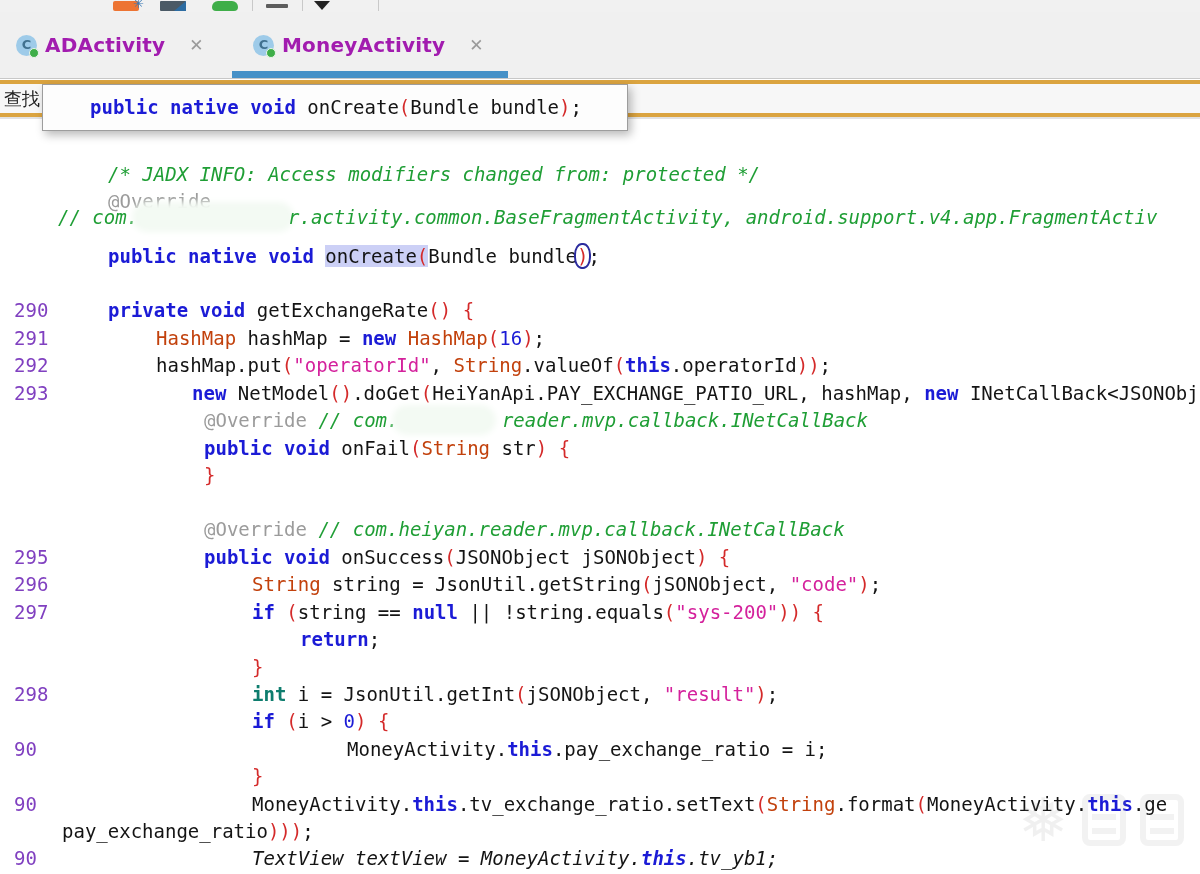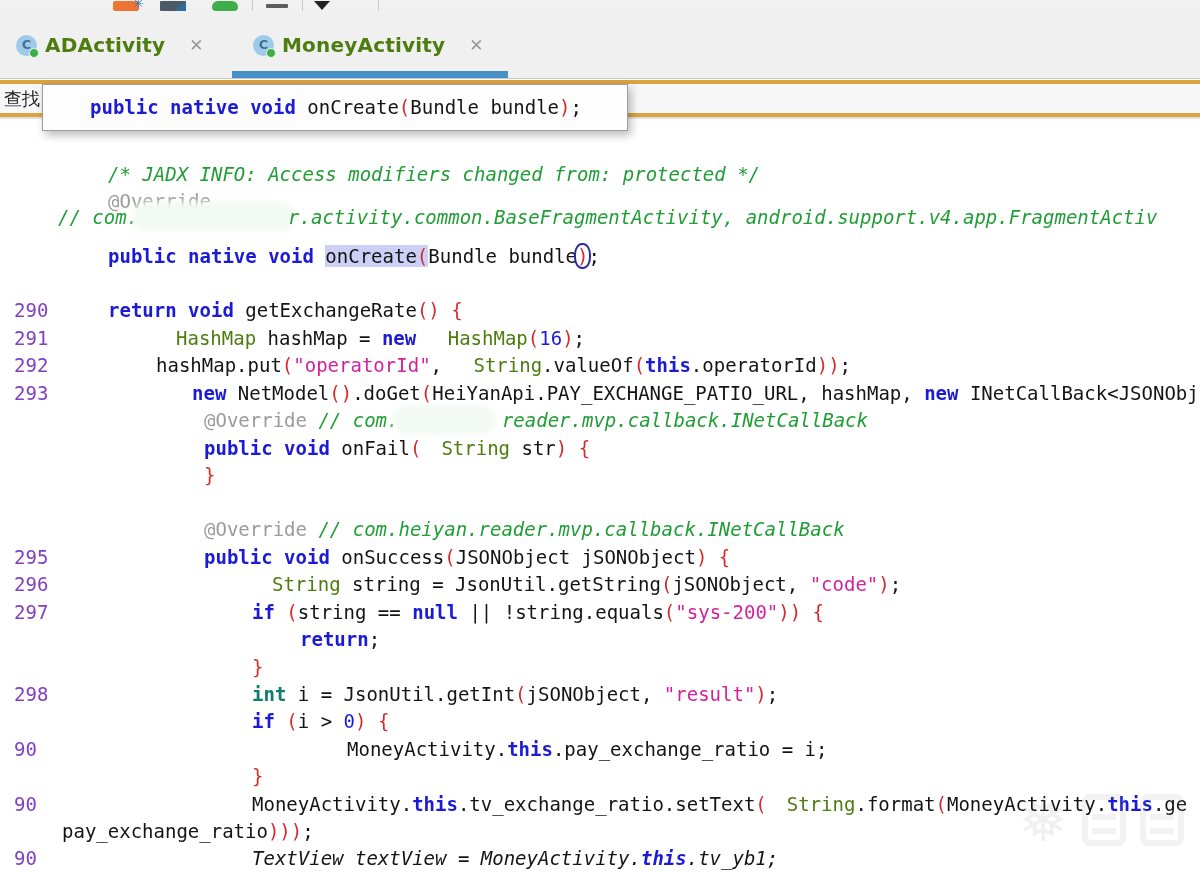--- a/index.html
+++ b/index.html
@@ -27,21 +27,21 @@
             background:#f0f0f0; border-bottom:1px solid #c8c8c8; }
   .tab { position:absolute; top:10px; height:46px; display:flex; align-items:center; }
   #tab-ad { left:16px; }
   #tab-money { left:253px; }
   .class-ico { position:relative; width:21px; height:21px; border-radius:50%;
        background:#9ecbe9; margin-right:8px; }
   .class-ico .c { position:absolute; left:0; top:0; width:100%; height:100%;
        font-size:13px; font-weight:bold; color:#41718f; text-align:center; line-height:20px; }
   .class-ico .dot { position:absolute; right:-2px; bottom:-2px; width:10px; height:10px;
        border-radius:50%; background:#3fae49; border:1px solid #eaf6ea; }
-  .tab-label { font-size:20px; font-weight:bold; color:#4d7c0f; letter-spacing:0.2px; }
+  .tab-label { font-size:20px; font-weight:bold; color:#a21caf; letter-spacing:0.2px; }
   .tab-close { margin-left:24px; color:#9b9b9b; font-size:17px; cursor:pointer; }
   #active-underline { position:absolute; left:232px; bottom:0; width:276px; height:7px;
        background:#4590c7; }
 
   
   #findbar { position:absolute; left:0; top:80px; width:1200px; height:37px;
        background:#f7f7f7; border-top:4px solid #dba440; border-bottom:4px solid #dba440;
        box-shadow:0 2px 0 #e2e2e2; }
   #find-label { position:absolute; left:4px; top:3px; font-size:18px; color:#222; }
 
@@ -54,21 +54,21 @@
   
   #code { position:absolute; left:0; top:132px; width:996px; height:742px;
        background:#fff; font-size:19px; }
   .code-row { position:absolute; white-space:pre; line-height:26px; }
   .line-num { position:absolute; width:40px; text-align:left; left:14px;
        color:#8040c0; line-height:26px; }
 
   
   .sg-kw    { color:#1b1bd6; font-weight:bold; }
   .sg-plain { color:#141414; }
-  .sg-cls   { color:#4d7c0f;margin-left:20px; }
+  .sg-cls   { color:#c2410c; }
   .sg-str   { color:#d4219c; }
   .sg-num   { color:#1b1bd6; }
   .sg-br    { color:#d42a2a; }
   .sg-cmt   { color:#1f9e35; font-style:italic; }
   .sg-gray  { color:#9b9b9b; }
   .sg-int   { color:#0e7d6e; font-weight:bold; }
   .sg-hl    { background:#ccd0f6; }
   .sg-phl   { color:#d42a2a; border:2px solid #2b2b9e; border-radius:45%;
               display:inline-block; margin:-2px -3px; padding:0 1px; line-height:22px; }
   .sg-blur  { display:inline-block; height:18px; border-radius:10px;
@@ -129,21 +129,21 @@
 <div id="popup">
   <div id="popup-line" class="mono"><span class="sg-kw">public native void </span><span class="sg-plain">onCreate</span><span class="sg-br">(</span><span class="sg-plain">Bundle bundle</span><span class="sg-br">)</span><span class="sg-plain">;</span></div>
 </div>
 
 <div id="code" class="mono">
     <div class="code-row" style="top: 29px; left: 108px;"><span class="sg-cmt">/* JADX INFO: Access modifiers changed from: protected */</span></div>
     <div class="code-row" style="top: 56px; left: 108px;"><span class="sg-gray">@Override</span></div>
     <div class="code-row" style="top: 72px; left: 58px; text-align: right;"><span class="sg-cmt">// com.</span><span class="sg-blur" style="width: 150px;"></span><span class="sg-cmt">r.activity.common.BaseFragmentActivity, android.support.v4.app.FragmentActiv</span></div>
     <div class="code-row" style="top: 111px; left: 108px;"><span class="sg-kw">public native void </span><span class="sg-hl sg-plain">onCreate</span><span class="sg-hl sg-br">(</span><span class="sg-plain">Bundle bundle</span><span class="sg-phl">)</span><span class="sg-plain">;</span></div>
     <div class="line-num mono" style="top: 165px;">290</div>
-    <div class="code-row" style="top: 165px; left: 108px;"><span class="sg-kw">return void </span><span class="sg-plain">getExchangeRate</span><span class="sg-br">()</span><span class="sg-plain"> </span><span class="sg-br">{</span></div>
+    <div class="code-row" style="top: 165px; left: 108px;"><span class="sg-kw">private void </span><span class="sg-plain">getExchangeRate</span><span class="sg-br">()</span><span class="sg-plain"> </span><span class="sg-br">{</span></div>
     <div class="line-num mono" style="top: 193px;">291</div>
     <div class="code-row" style="top: 193px; left: 156px;"><span class="sg-cls">HashMap</span><span class="sg-plain"> hashMap = </span><span class="sg-kw">new</span><span class="sg-plain"> </span><span class="sg-cls">HashMap</span><span class="sg-br">(</span><span class="sg-num">16</span><span class="sg-br">)</span><span class="sg-plain">;</span></div>
     <div class="line-num mono" style="top: 220px;">292</div>
     <div class="code-row" style="top: 220px; left: 156px;"><span class="sg-plain">hashMap.put</span><span class="sg-br">(</span><span class="sg-str">"operatorId"</span><span class="sg-plain">, </span><span class="sg-cls">String</span><span class="sg-plain">.valueOf</span><span class="sg-br">(</span><span class="sg-kw">this</span><span class="sg-plain">.operatorId</span><span class="sg-br">))</span><span class="sg-plain">;</span></div>
     <div class="line-num mono" style="top: 248px;">293</div>
     <div class="code-row" style="top: 248px; left: 156px; margin-left: 36px;"><span class="sg-kw">new</span><span class="sg-plain"> NetModel</span><span class="sg-br">()</span><span class="sg-plain">.doGet</span><span class="sg-br">(</span><span class="sg-plain">HeiYanApi.PAY_EXCHANGE_PATIO_URL, hashMap, </span><span class="sg-kw">new</span><span class="sg-plain"> INetCallBack&lt;JSONObj</span></div>
     <div class="code-row" style="top: 275px; left: 204px;"><span class="sg-gray">@Override </span><span class="sg-cmt">// com.</span><span class="sg-blur" style="width: 92px;"></span><span class="sg-cmt"> reader.mvp.callback.INetCallBack</span></div>
     <div class="code-row" style="top: 303px; left: 204px;"><span class="sg-kw">public void </span><span class="sg-plain">onFail</span><span class="sg-br">(</span><span class="sg-cls">String</span><span class="sg-plain"> str</span><span class="sg-br">)</span><span class="sg-plain"> </span><span class="sg-br">{</span></div>
     <div class="code-row" style="top: 330px; left: 204px;"><span class="sg-br">}</span></div>
     <div class="code-row" style="top: 384px; left: 204px;"><span class="sg-gray">@Override </span><span class="sg-cmt">// com.heiyan.reader.mvp.callback.INetCallBack</span></div>

